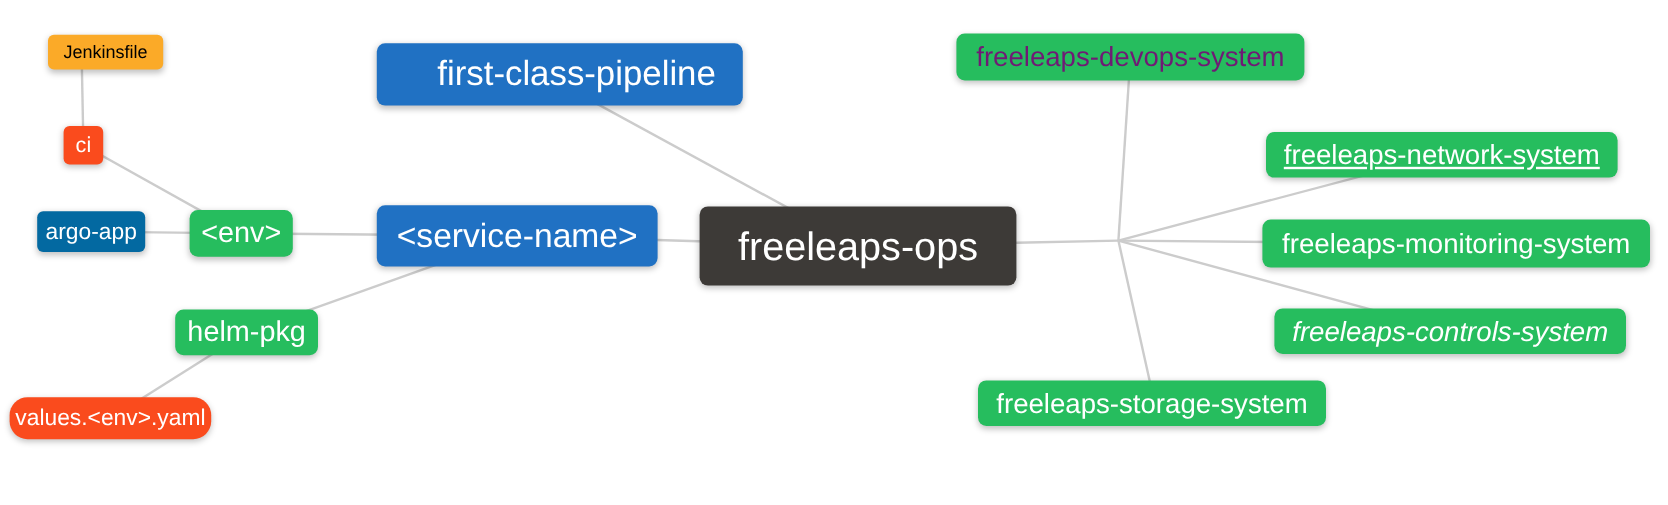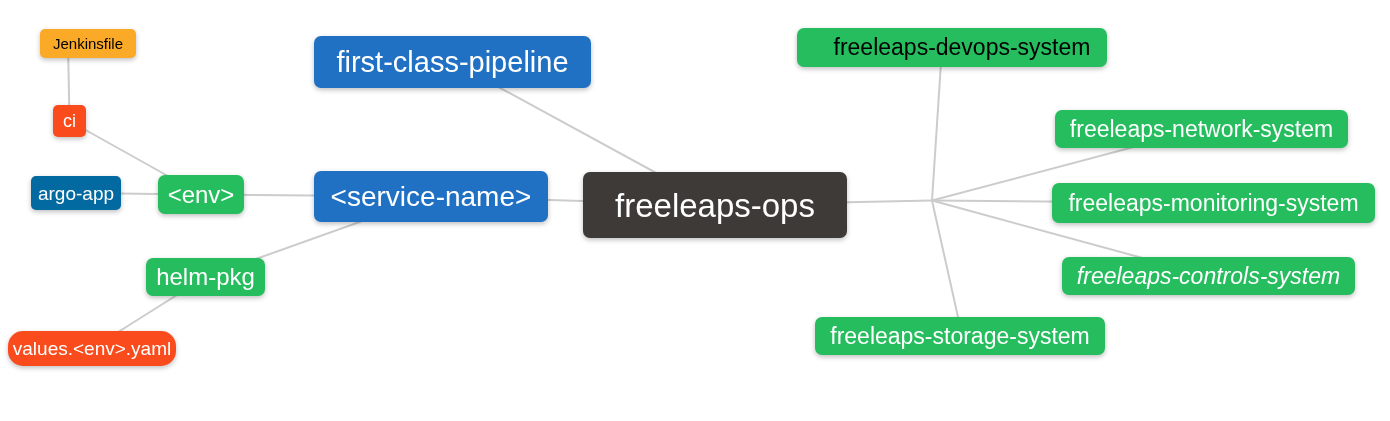--- a/index.html
+++ b/index.html
@@ -68,22 +68,22 @@
       <line x1="932" y1="200.5" x2="1208.5" y2="276" stroke="#cccccc" stroke-width="2"></line>
       <line x1="932" y1="200.5" x2="960" y2="326" stroke="#cccccc" stroke-width="2"></line>
     </svg>
 
   <div class="node n-jenkinsfile" style="background: rgb(251, 170, 40); color: #000000; margin-left: 20px;">Jenkinsfile</div>
   <div class="node n-ci" style="background: rgb(250, 75, 29); color: rgb(255, 255, 255);">ci</div>
   <div class="node n-argo" style="background: #0369a1; color: rgb(255, 255, 255);">argo-app</div>
   <div class="node n-env" style="background: rgb(38, 189, 94); color: rgb(255, 255, 255);">&lt;env&gt;</div>
   <div class="node n-helm" style="background: rgb(38, 189, 94); color: rgb(255, 255, 255);">helm-pkg</div>
   <div class="node n-values" style="background: rgb(250, 75, 29); color: rgb(255, 255, 255);">values.&lt;env&gt;.yaml</div>
-  <div class="node n-pipeline" style="background: rgb(32, 113, 195); color: rgb(255, 255, 255);">first-class-pipeline</div>
+  <div class="node n-pipeline" style="background: rgb(32, 113, 195); color: rgb(255, 255, 255); padding-left: 28px;">first-class-pipeline</div>
   <div class="node n-service" style="background: rgb(32, 113, 195); color: rgb(255, 255, 255);">&lt;service-name&gt;</div>
   <div class="node n-ops" style="background: rgb(61, 58, 55); color: rgb(255, 255, 255);">freeleaps-ops</div>
-  <div class="node n-devops" style="background: rgb(38, 189, 94); color: #000000; padding-left: 20px;">freeleaps-devops-system</div>
-  <div class="node n-network" style="background: rgb(38, 189, 94); color: rgb(255, 255, 255);">freeleaps-network-system</div>
+  <div class="node n-devops" style="background: rgb(38, 189, 94); color: #701a75;">freeleaps-devops-system</div>
+  <div class="node n-network" style="background: rgb(38, 189, 94); color: rgb(255, 255, 255); text-decoration: underline;">freeleaps-network-system</div>
   <div class="node n-monitoring" style="background: rgb(38, 189, 94); color: rgb(255, 255, 255);">freeleaps-monitoring-system</div>
   <div class="node n-controls" style="background: rgb(38, 189, 94); color: rgb(255, 255, 255);">freeleaps-controls-system</div>
   <div class="node n-storage" style="background: rgb(38, 189, 94); color: rgb(255, 255, 255);">freeleaps-storage-system</div>
 
 </div>
 
 </body></html>

